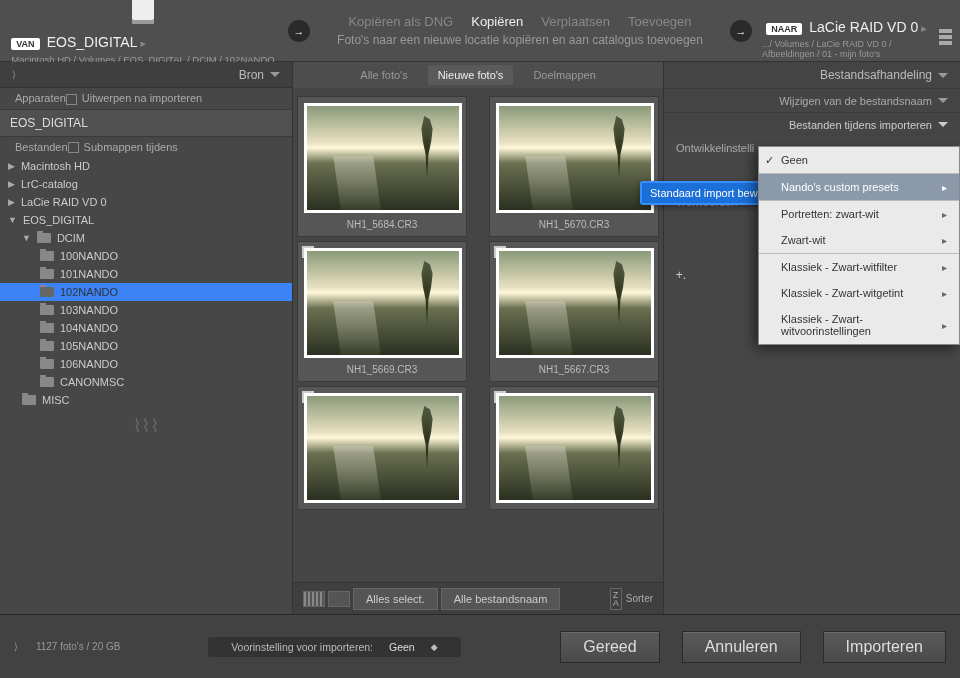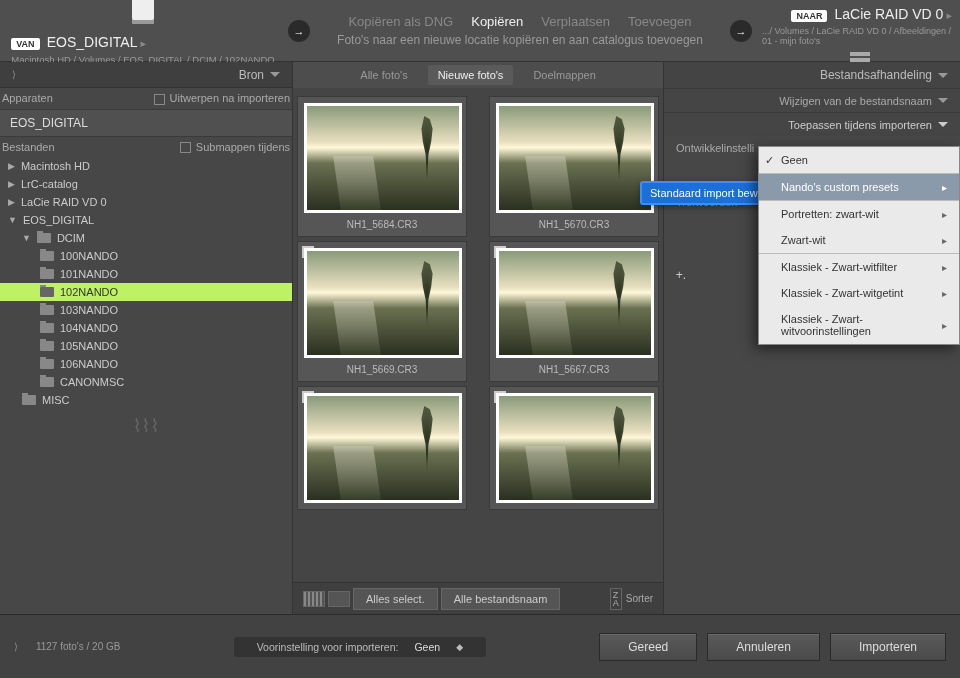--- a/index.html
+++ b/index.html
@@ -13,38 +13,38 @@
 .src-texts { display:flex; flex-direction:column; }
 .badge-van, .badge-naar { background:#fff; color:#333; font-size:9px; font-weight:bold; padding:1px 5px; border-radius:2px; display:inline-block; margin-right:4px;}
 .src-title { font-size:14px; color:#eee; }
 .src-path { font-size:9.5px; color:#999; margin-top:4px;}
 .arrow-circle { width:22px; height:22px; border-radius:50%; background:#2a2a2a; display:flex; align-items:center; justify-content:center; color:#fff; font-size:11px; margin:0 10px;}
 .center-block { flex:1; display:flex; flex-direction:column; align-items:center; }
 .mode-row { display:flex; gap:18px; font-size:13px; }
 .mode-item { color:#888; cursor:pointer;}
 .mode-item.active { color:#eee; font-weight:500;}
 .mode-sub { font-size:12px; color:#999; margin-top:4px;}
-.dst-block { width:190px; display:flex; flex-direction:column; align-items:center; gap:6px; justify-content:flex-end;margin-top:16px;}
+.dst-block { width:190px; display:flex; flex-direction:row; align-items:center; gap:6px; justify-content:flex-end;margin-top:16px;}
 .dst-texts { display:flex; flex-direction:column; align-items:flex-end;}
 .dst-title { font-size:14px; color:#eee;}
 .dst-path { font-size:9px; color:#999; margin-top:4px;}
 .folder-icon { width:20px; height:20px; margin-left:6px; display:flex; flex-direction:column; gap:2px;}
 .folder-icon div { height:4px; background:#aaa;}
 
 
 .main { display:flex; height: 552px; }
 .left-panel { width: 298px; background:#474747; border-right:1px solid #333; display:flex; flex-direction:column; overflow:hidden;}
 .panel-header { height:26px; background:#3f3f3f; display:flex; align-items:center; justify-content:flex-end; padding:0 12px; color:#bbb; font-size:12px; border-bottom:1px solid #333;}
 .tri { width:0; height:0; border-top:5px solid #999; border-left:5px solid transparent; border-right:5px solid transparent; margin-left:6px;}
-.left-section-row { display:flex; align-items:center; padding:4px 2px; font-size:11px; color:#aaa; justify-content:space-between;}
+.left-section-row { display:flex; align-items:center; padding:4px 15px; font-size:11px; color:#aaa; }
 .checkbox { width:11px; height:11px; border:1px solid #888; display:inline-block; margin-right:5px; vertical-align:middle;}
 .device-row { padding:6px 10px; background:#505050; font-size:12px; color:#ddd; border-top:1px solid #3a3a3a; border-bottom:1px solid #3a3a3a;}
 .folder-item { display:flex; align-items:center; padding:3px 8px; font-size:11px; color:#ccc; cursor:pointer;}
 .folder-item .disc { margin-right:6px; color:#aaa; font-size:9px;}
-.folder-item.selected { background:#bef264; color:#333; position:relative;}
+.folder-item.selected { background:#3b82f6; color:#333; position:relative;}
 .folder-item.selected::after { content:""; position:absolute; right:-10px; top:0; width:0; height:0; border-left:10px solid #e8e8e8; border-top:11px solid transparent; border-bottom:11px solid transparent;}
 .folder-icon-sm { width:14px; height:10px; background:#888; border-radius:1px; margin-right:6px; position:relative;}
 .folder-icon-sm::before { content:""; position:absolute; top:-2px; left:0; width:6px; height:2px; background:#888;}
 .indent1 { padding-left:22px;}
 .indent2 { padding-left:40px;}
 .ornament { text-align:center; color:#666; font-size:18px; padding:6px 0;}
 
 
 .center-panel { flex:1; background:#454545; display:flex; flex-direction:column;}
 .grid-tabs { height:26px; display:flex; align-items:center; justify-content:center; gap:20px; background:#4d4d4d; font-size:11px;}
@@ -84,21 +84,21 @@
 .popup-item.hover .chev { color:#fff;}
 .popup-item.checked::before { content:"✓"; position:absolute; left:6px;}
 .popup-sep { height:1px; background:#bbb; margin:0;}
 
 
 .bottombar { height:64px; background:#424242; border-top:1px solid #2a2a2a; display:flex; align-items:center; padding:0 14px; gap:12px;}
 .status-left { font-size:10px; color:#999;}
 .preset-box { margin:0 auto; background:#333; border-radius:3px; padding:4px 23px; font-size:10.5px; color:#bbb; display:flex; align-items:center; gap:16px;}
 .preset-val { color:#ddd;}
 .btn-row { display:flex; gap:10px;}
-.big-btn { background:linear-gradient(#5a5a5a,#4a4a4a); border:1px solid #2a2a2a; color:#ddd; padding:6px 28px; font-size:12px; cursor:pointer; box-shadow:inset 0 1px 0 rgba(255,255,255,0.1);}
+.big-btn { background:linear-gradient(#5a5a5a,#4a4a4a); border:1px solid #2a2a2a; color:#ddd; padding:6px 22px; font-size:16px; cursor:pointer; box-shadow:inset 0 1px 0 rgba(255,255,255,0.1);margin-left:12px;}
 </style>
 </head>
 <body>
 
 <div class="topbar">
   <div class="src-block">
     <div class="drive-icon"></div>
     <div class="src-texts">
       <div><span class="badge-van">VAN</span>
         <span class="src-title">EOS_DIGITAL</span> <span style="color:#888">▸</span></div>
@@ -275,21 +275,21 @@
   <div class="right-panel">
     <div class="right-header">
         <span>Bestandsafhandeling</span>
         <span class="tri"></span>
       </div>
     <div class="right-sub">
         <span>Wijzigen van de bestandsnaam</span>
         <span class="tri"></span>
       </div>
     <div class="right-sub" style="color:#ccc">
-        <span>Toepassen tijdens importeren</span>
+        <span>Bestanden tijdens importeren</span>
         <span class="tri" style="border-top-color:#ccc"></span>
       </div>
     <div class="right-area">
       <div class="right-field">
           <span>Ontwikkelinstelli</span>
         </div>
       <div class="right-field" style="margin-top:30px">
           <span>Trefwoorden</span>
         </div>
       <div class="plus-btn">+.</div>

